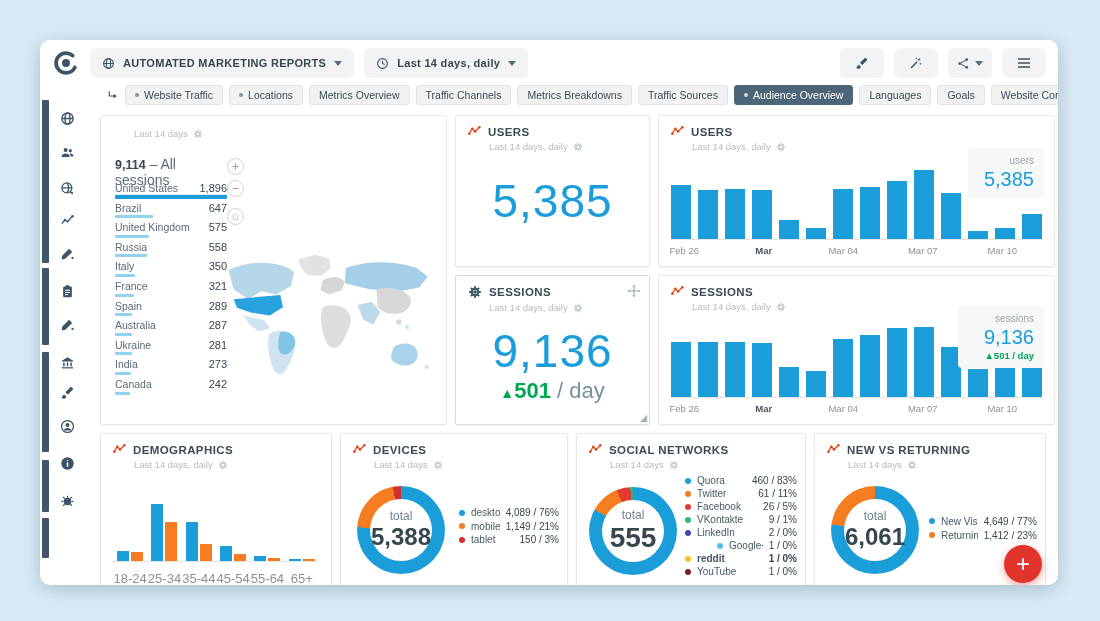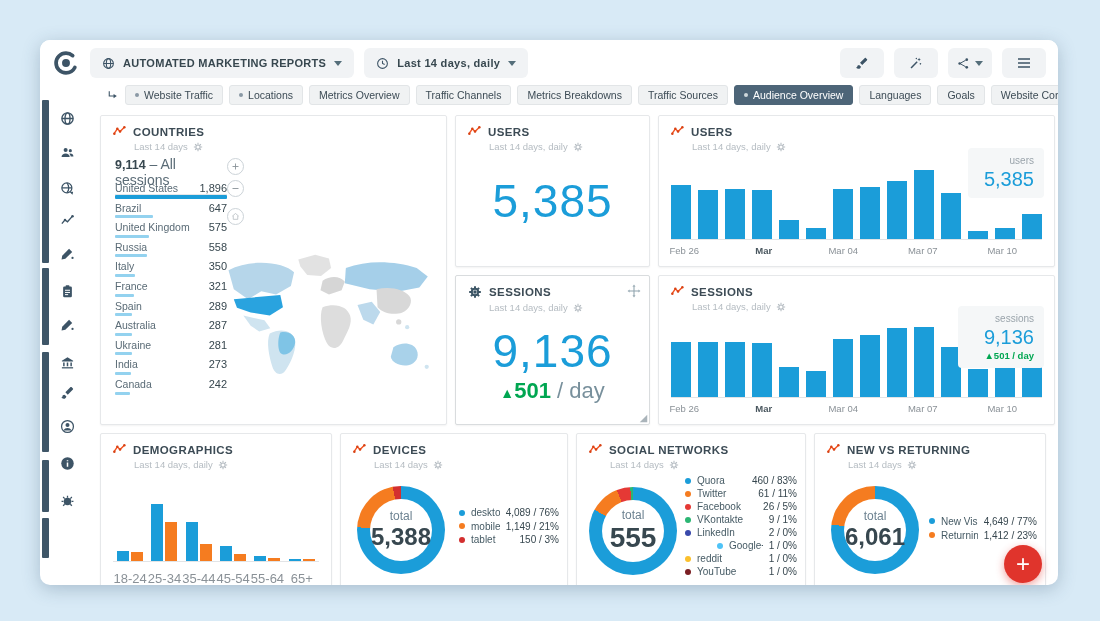--- a/index.html
+++ b/index.html
@@ -197,32 +197,20 @@
           <span>Website Content</span>
         </div>
       </div>
 
   </div>
 
   <div id="sidebar"></div>
 
   <div class="panel" style="left:60px;top:75px;width:347px;height:310px">
     <div class="p-head">
-      <div class="p-title">
-          <span class="ic">
-            <svg width="13" height="13" viewBox="0 0 24 24">
-              <path d="M2 16L8 7l5 5 8-8" fill="none" stroke="#f4511e" stroke-width="2.6"></path>
-              <circle cx="2.5" cy="16" r="2.3" fill="#d84315"></circle>
-              <circle cx="8" cy="7" r="2.3" fill="#d84315"></circle>
-              <circle cx="13" cy="12" r="2.3" fill="#d84315"></circle>
-              <circle cx="21" cy="4" r="2.3" fill="#d84315"></circle>
-            </svg>
-          </span>
-        <span>COUNTRIES</span>
-        </div>
       <div class="p-sub">
           <span>Last 14 days</span>
         <span class="ic">
             <svg width="10" height="10" viewBox="0 0 24 24">
               <g stroke="#b5bcc2" stroke-width="2.6" fill="none">
                 <circle cx="12" cy="12" r="5"></circle>
                 <path d="M12 2v4M12 18v4M2 12h4M18 12h4M5 5l2.8 2.8M16.2 16.2L19 19M19 5l-2.8 2.8M7.8 16.2L5 19"></path>
               </g>
             </svg>
           </span>
@@ -694,21 +682,21 @@
         <div class="lg-row" style="height: 13px;">
           <span class="lg-dot" style="background:#3949ab"></span>
           <span class="lg-name">LinkedIn</span>
           <span class="lg-val">2 / 0%</span>
         </div>
         <div class="lg-row" style="height: 13px; margin-left: 32px;">
           <span class="lg-dot" style="background:#4fc3f7"></span>
           <span class="lg-name">Google+</span>
           <span class="lg-val">1 / 0%</span>
         </div>
-        <div class="lg-row" style="height: 13px;">
+        <div class="lg-row" style="height: 13px; font-weight: bold;">
           <span class="lg-dot" style="background:#fbc02d"></span>
           <span class="lg-name">reddit</span>
           <span class="lg-val">1 / 0%</span>
         </div>
         <div class="lg-row" style="height: 13px;">
           <span class="lg-dot" style="background:#7b1f24"></span>
           <span class="lg-name">YouTube</span>
           <span class="lg-val">1 / 0%</span>
         </div>
       </div>

